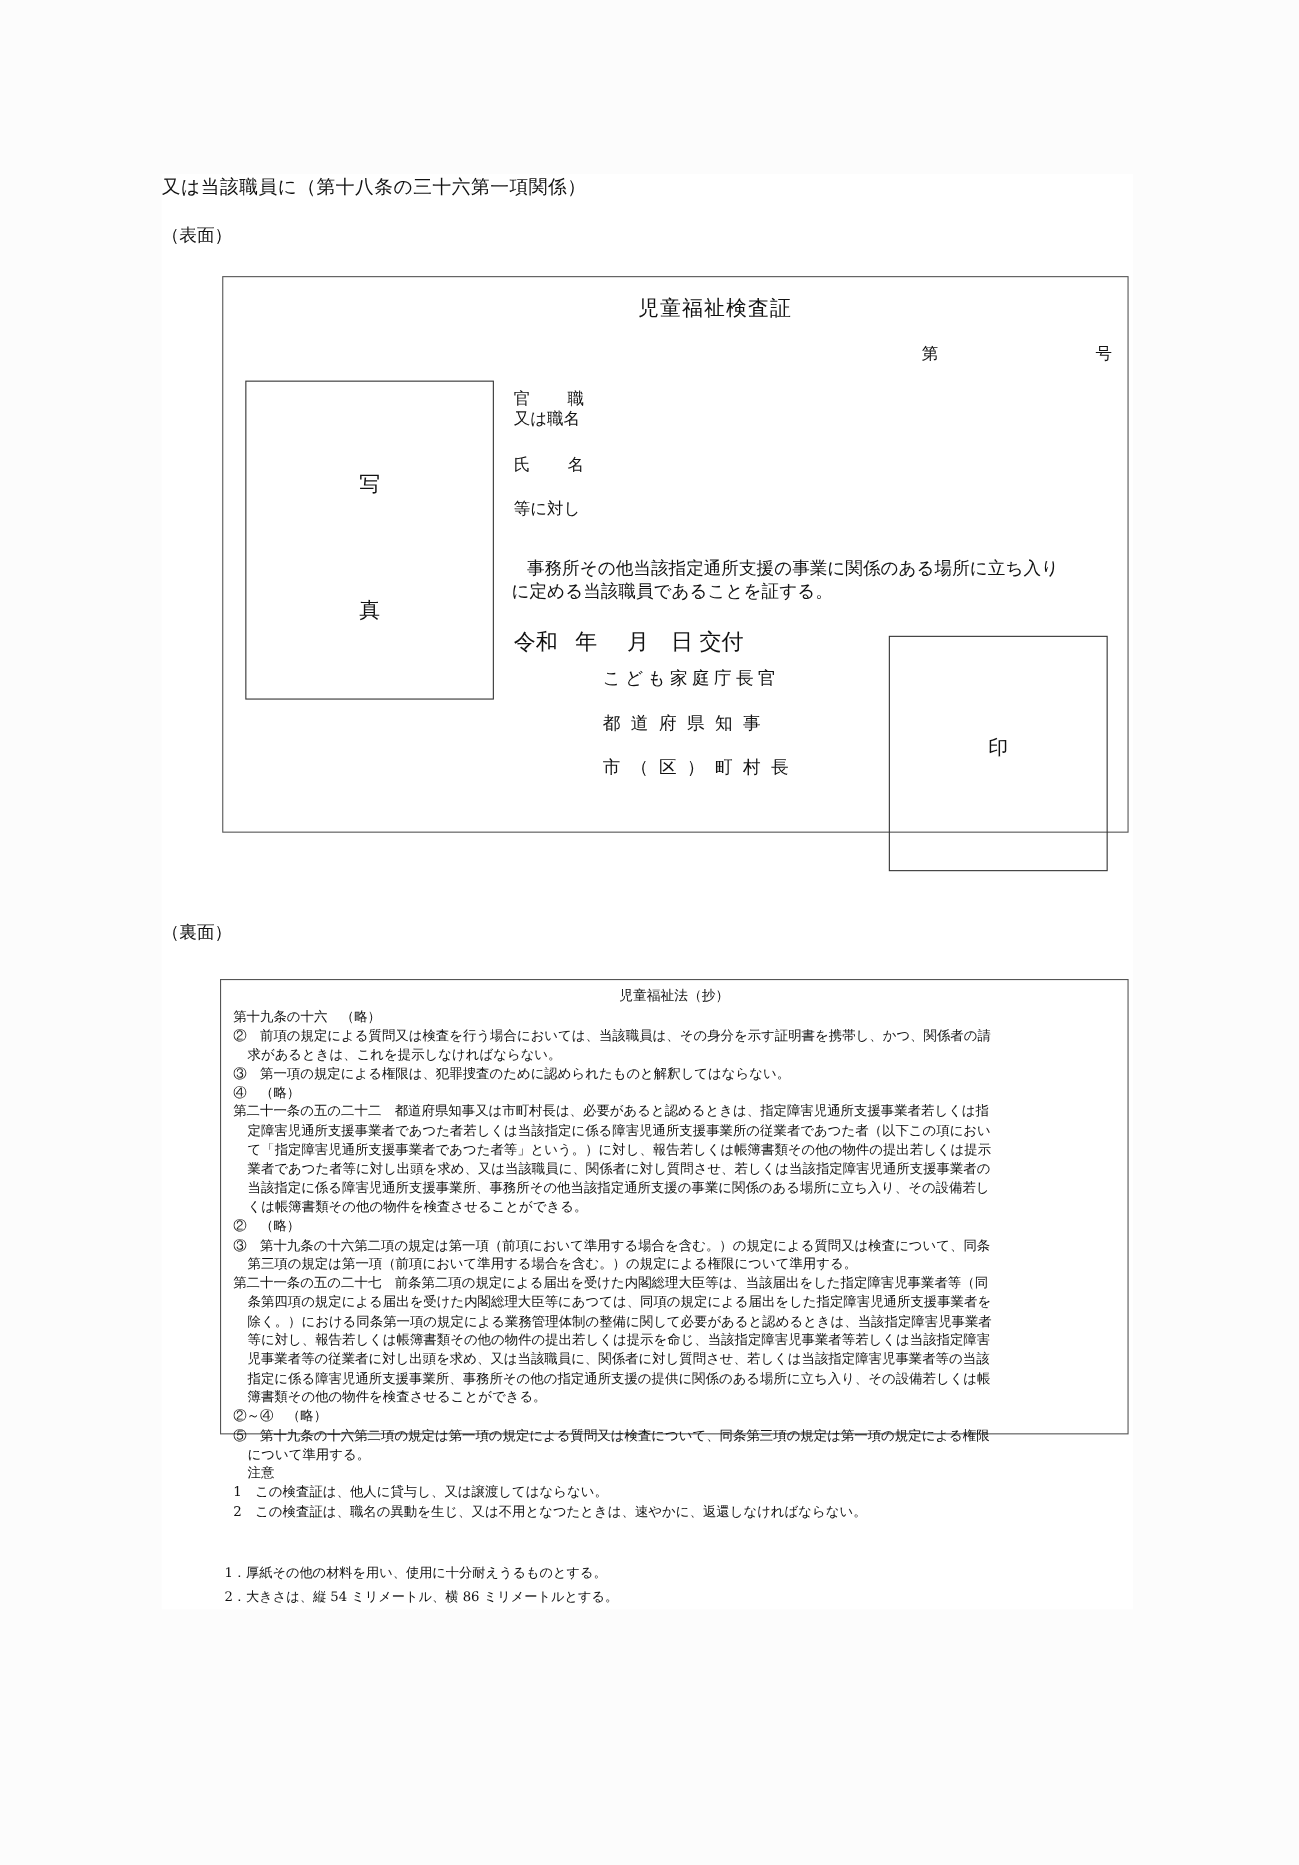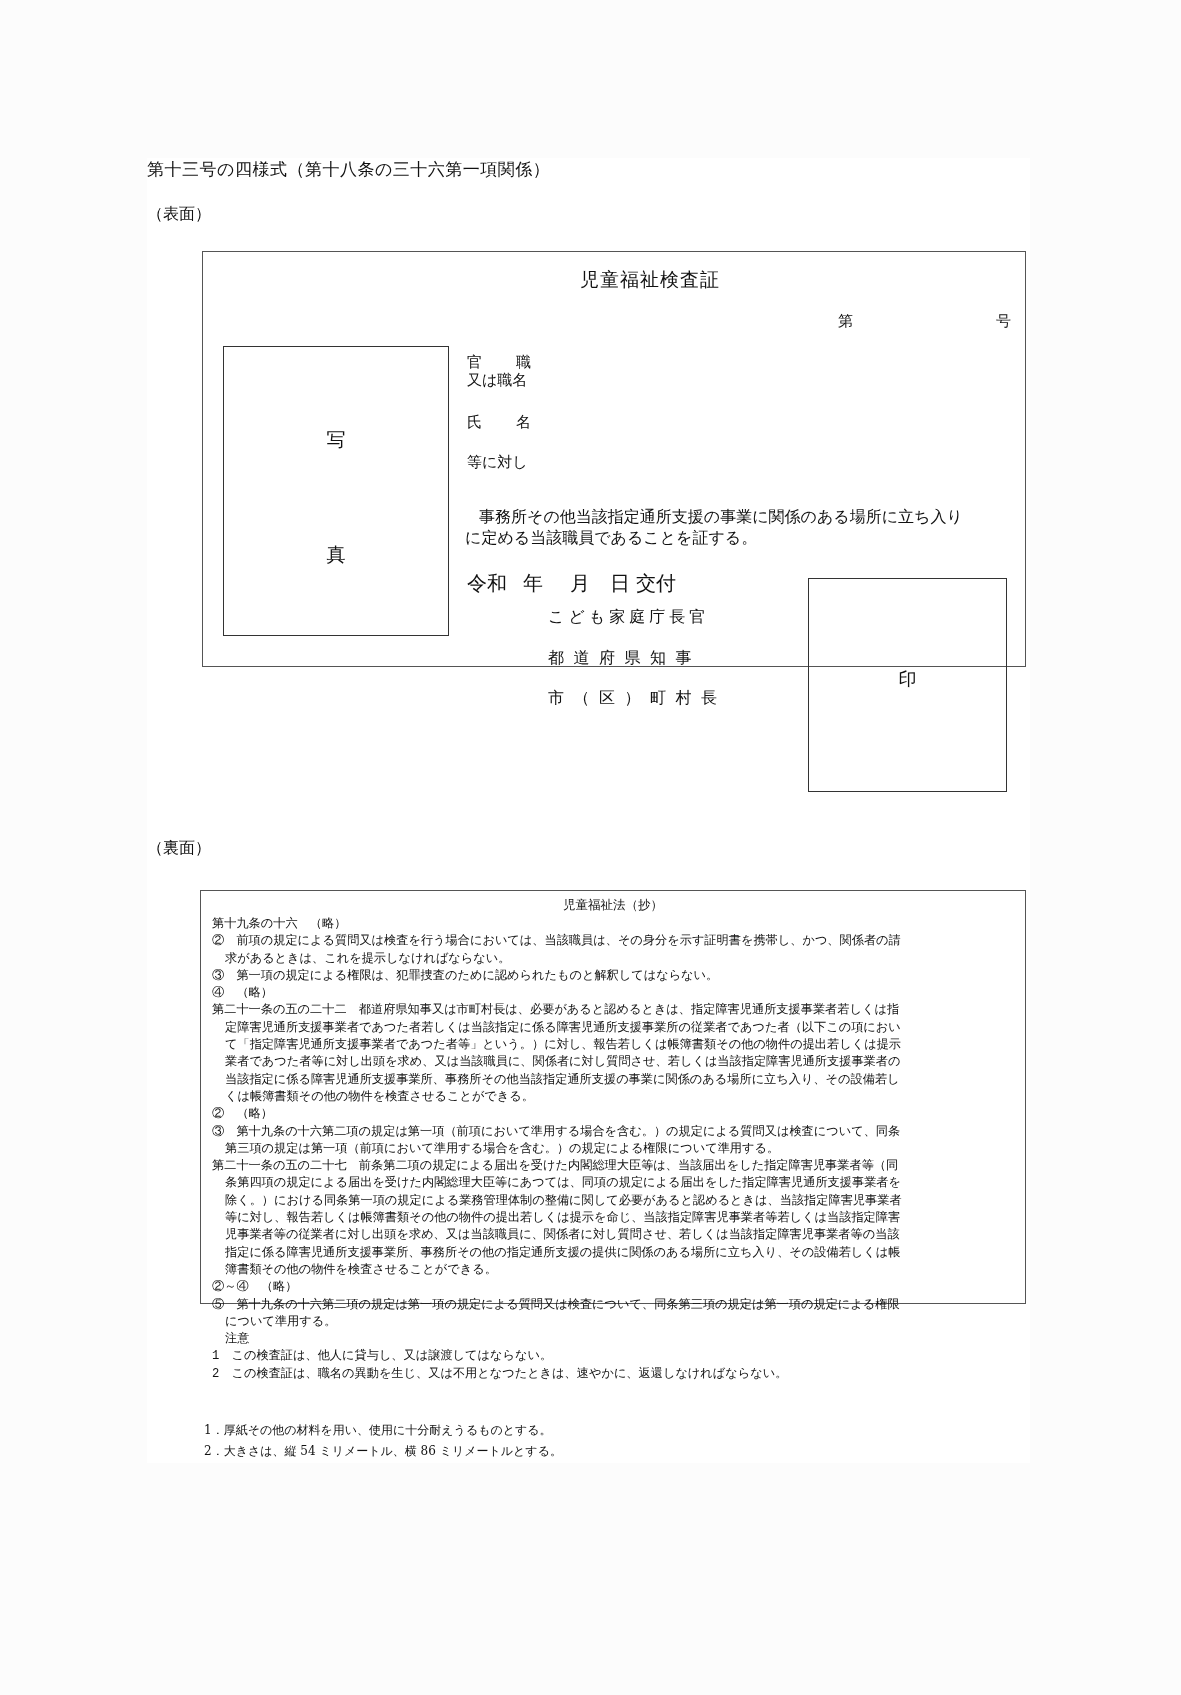--- a/index.html
+++ b/index.html
@@ -37,21 +37,21 @@
     }
     .front-label { top: 46px; }
     .back-label { top: 680px; }
 
     
     .card-front {
       position: absolute;
       left: 55px;
       top: 93px;
       width: 824px;
-      height: 416px;
+      height: 506px;
       border: 1.5px solid #555;
       box-sizing: border-box;
     }
     .cert-title {
       left: 0; width: 824px; text-align: center;
       top: 15px;
       font-size: 19px;
       letter-spacing: 1px;
       padding-left: 70px;
       box-sizing: border-box;
@@ -138,39 +138,39 @@
       font-size: 12.5px;
     }
     .law-body {
       position: absolute;
       left: 11px;
       top: 25px;
       width: 806px;
       font-size: 12.2px;
       line-height: 17.3px;
     }
-    .law-line { white-space: nowrap; overflow: hidden; height: 17.3px; font-family: Liberation Mono, monospace; }
+    .law-line { white-space: nowrap; overflow: hidden; height: 17.3px; }
     .law-line.cont { padding-left: 13px; }
     .law-line.note-head { padding-left: 13px; }
 
     .footnotes {
       position: absolute;
       left: 57px;
       top: 1262px;
       font-size: 12px;
       line-height: 21px;
     }
     .footnote { white-space: nowrap; }
   </style>
 </head>
 <body>
 
 <div class="page">
 
-  <div class="abs form-title">第十三号の四様式（第十八条の三十六第一項関係）</div>
+  <div class="abs form-title">又は当該職員に（第十八条の三十六第一項関係）</div>
 
   <div class="abs side-label front-label">（表面）</div>
 
   <div class="card-front">
     <div class="abs cert-title">児童福祉検査証</div>
     <div class="abs no-dai">第</div>
     <div class="abs no-go">号</div>
 
     <div class="photo-box">
       <div class="photo-char photo-char-1">写</div>

